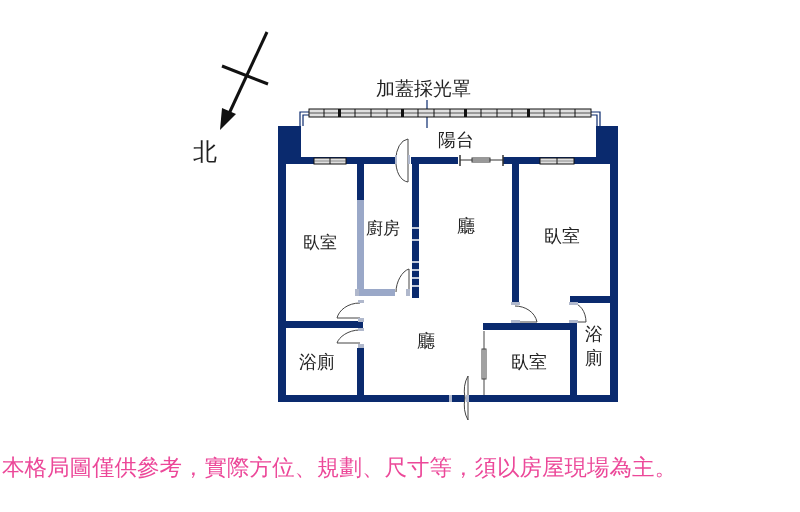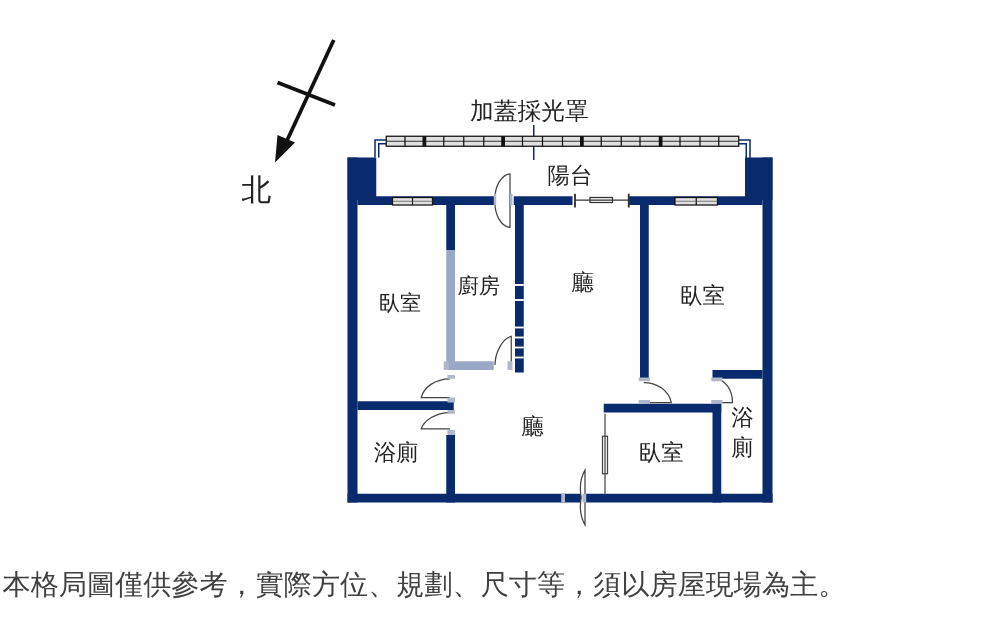--- a/index.html
+++ b/index.html
@@ -1,19 +1,19 @@
 <!DOCTYPE html>
 <html><head>
 <meta charset="utf-8">
 <style>
   html, body { margin:0; padding:0; background:#ffffff; }
   body { width:800px; height:512px; position:relative; overflow:hidden; font-family:"DejaVu Sans", sans-serif; }
   #plan { position:absolute; left:0; top:0; }
   .lbl { font-family:"DejaVu Sans", sans-serif; fill:#222; }
-  .disclaimer { position:absolute; left:2px; top:452px; font-size:22.5px; color:#404040; white-space:nowrap; letter-spacing:0px; font-family:"DejaVu Sans", sans-serif;text-align:right; }
+  .disclaimer { position:absolute; left:2px; top:452px; font-size:22.5px; color:#ec4899; white-space:nowrap; letter-spacing:0px; font-family:"DejaVu Sans", sans-serif;text-align:right; }
 </style>
 </head>
 <body>
 
 <svg id="plan" width="800" height="512" viewBox="0 0 800 512">
 
   <g>
     <line x1="267" y1="32" x2="227" y2="118" stroke="#111" stroke-width="3"></line>
     <line x1="222" y1="66" x2="268" y2="84" stroke="#111" stroke-width="3"></line>
     <polygon points="220,130 222,108 236,114" fill="#111"></polygon>

